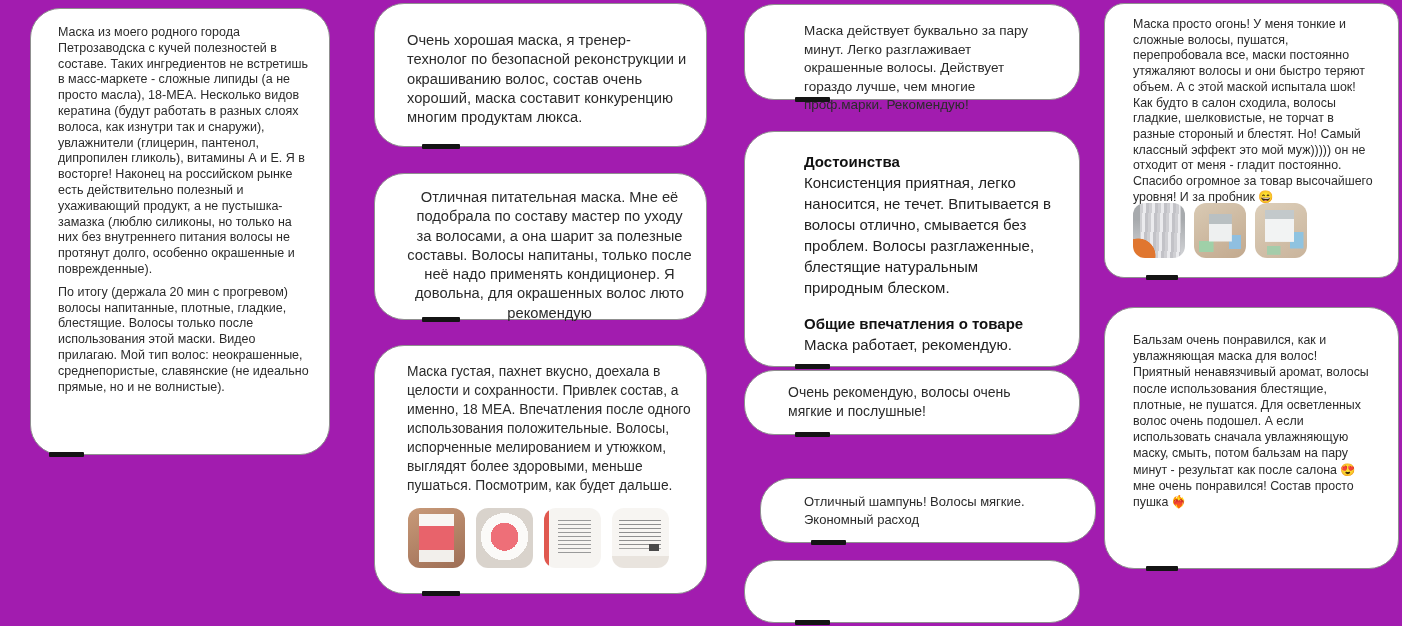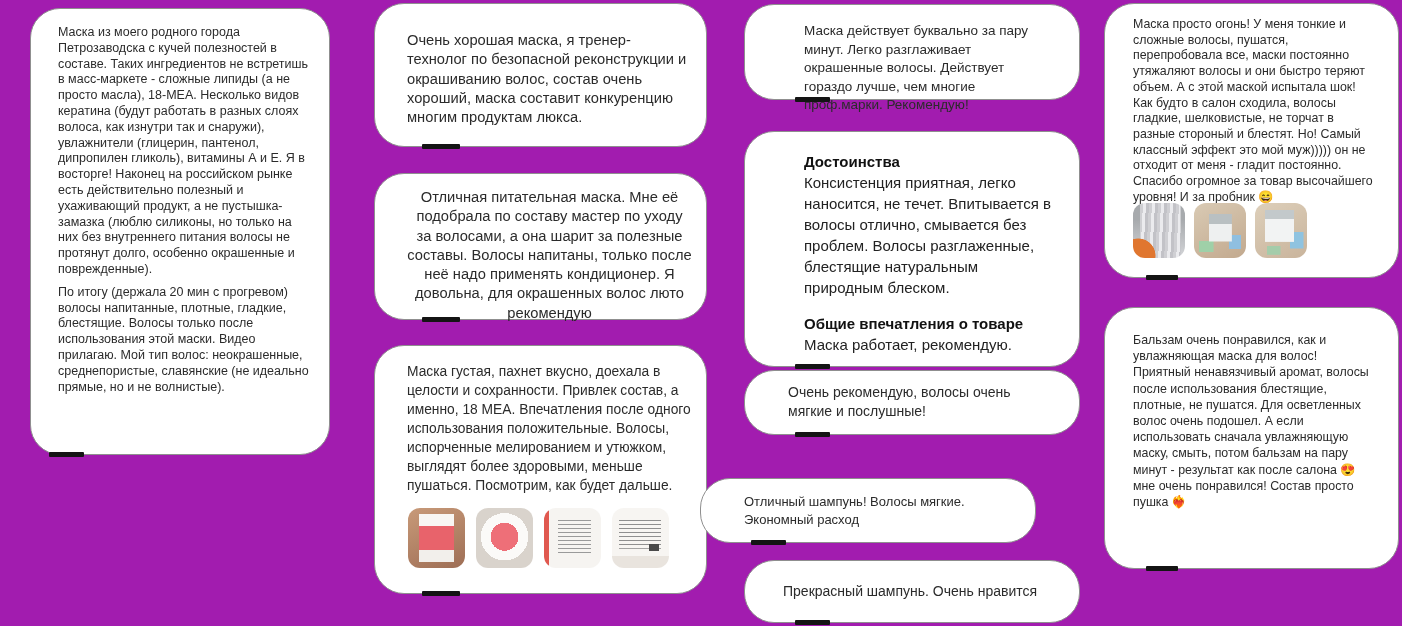--- a/index.html
+++ b/index.html
@@ -31,30 +31,30 @@
 
   
   .c3-1 { left:744px; top:4px; width:336px; height:96px; padding:17px 36px 0 59px;
           font-size:13.5px; line-height:18.6px; }
   .c3-2 { left:744px; top:131px; width:336px; height:236px; padding:19px 26px 8px 59px;
           font-size:15px; line-height:21px; color:#222; }
   .c3-2 .hd { font-weight:bold; color:#111; }
   .c3-2 .sec2 { margin-top:15px; }
   .c3-3 { left:744px; top:370px; width:336px; height:65px; padding:12px 40px 0 43px;
           font-size:14px; line-height:19px; }
-  .c3-4 { left:700px; top:478px; width:336px; height:65px; padding:14px 40px 0 43px;
+  .c3-4 { left:760px; top:478px; width:336px; height:65px; padding:14px 40px 0 43px;
           font-size:13px; line-height:18px; }
   .c3-4 p { white-space:pre-line; }
   .c3-5 { left:744px; top:560px; width:336px; height:63px; padding:21px 40px 0 38px;
           font-size:14px; line-height:18px; }
   .c3-1 .redact, .c3-2 .redact, .c3-3 .redact, .c3-4 .redact, .c3-5 .redact { left:50px; width:35px; }
 
   
   .c4-1 { left:1104px; top:3px; width:295px; height:275px; padding:13px 20px 0 28px;
-          font-size:12.4px; line-height:15.7px; }
+          font-size:12.4px; line-height:15.7px;border-radius:20px; }
   .c4-2 { left:1104px; top:307px; width:295px; height:262px; padding:24px 20px 0 28px;
           font-size:12.4px; line-height:16.2px; }
   .c4-1 .redact, .c4-2 .redact { left:41px; width:32px; }
 
   
   .photos { position:absolute; display:flex; }
   .photos-c2 { left:33px; top:162px; gap:11px; }
   .photos-c4 { left:28px; top:199px; gap:9px; }
   .ph  { width:57px; height:60px; border-radius:12px; flex:0 0 auto; }
   .ph4 { width:52px; height:55px; border-radius:12px; flex:0 0 auto; }
@@ -149,21 +149,20 @@
     <span class="redact"></span>
   </article>
 
   <article class="card c3-4">
     <p>Отличный шампунь! Волосы мягкие.
 Экономный расход</p>
     <span class="redact"></span>
   </article>
 
   <article class="card c3-5">
-    <p>Прекрасный шампунь. Очень нравится</p>
     <span class="redact"></span>
   </article>
 
   <article class="card c4-1">
     <p>Маска просто огонь! У меня тонкие и сложные волосы, пушатся, перепробовала все, маски постоянно утяжаляют волосы и они быстро теряют объем. А с этой маской испытала шок! Как будто в салон сходила, волосы гладкие, шелковистые, не торчат в разные стороный и блестят. Но! Самый классный эффект это мой муж))))) он не отходит от меня - гладит постоянно. Спасибо огромное за товар высочайшего уровня! И за пробник 😄</p>
     <div class="photos photos-c4">
       <div class="ph4 p-hair" title="Гладкие серебристые волосы после маски"></div>
       <div class="ph4 p-jar-open" title="Открытая банка и пробники на столе"></div>
       <div class="ph4 p-jar-close" title="Банка с пробником крупным планом"></div>
     </div>

